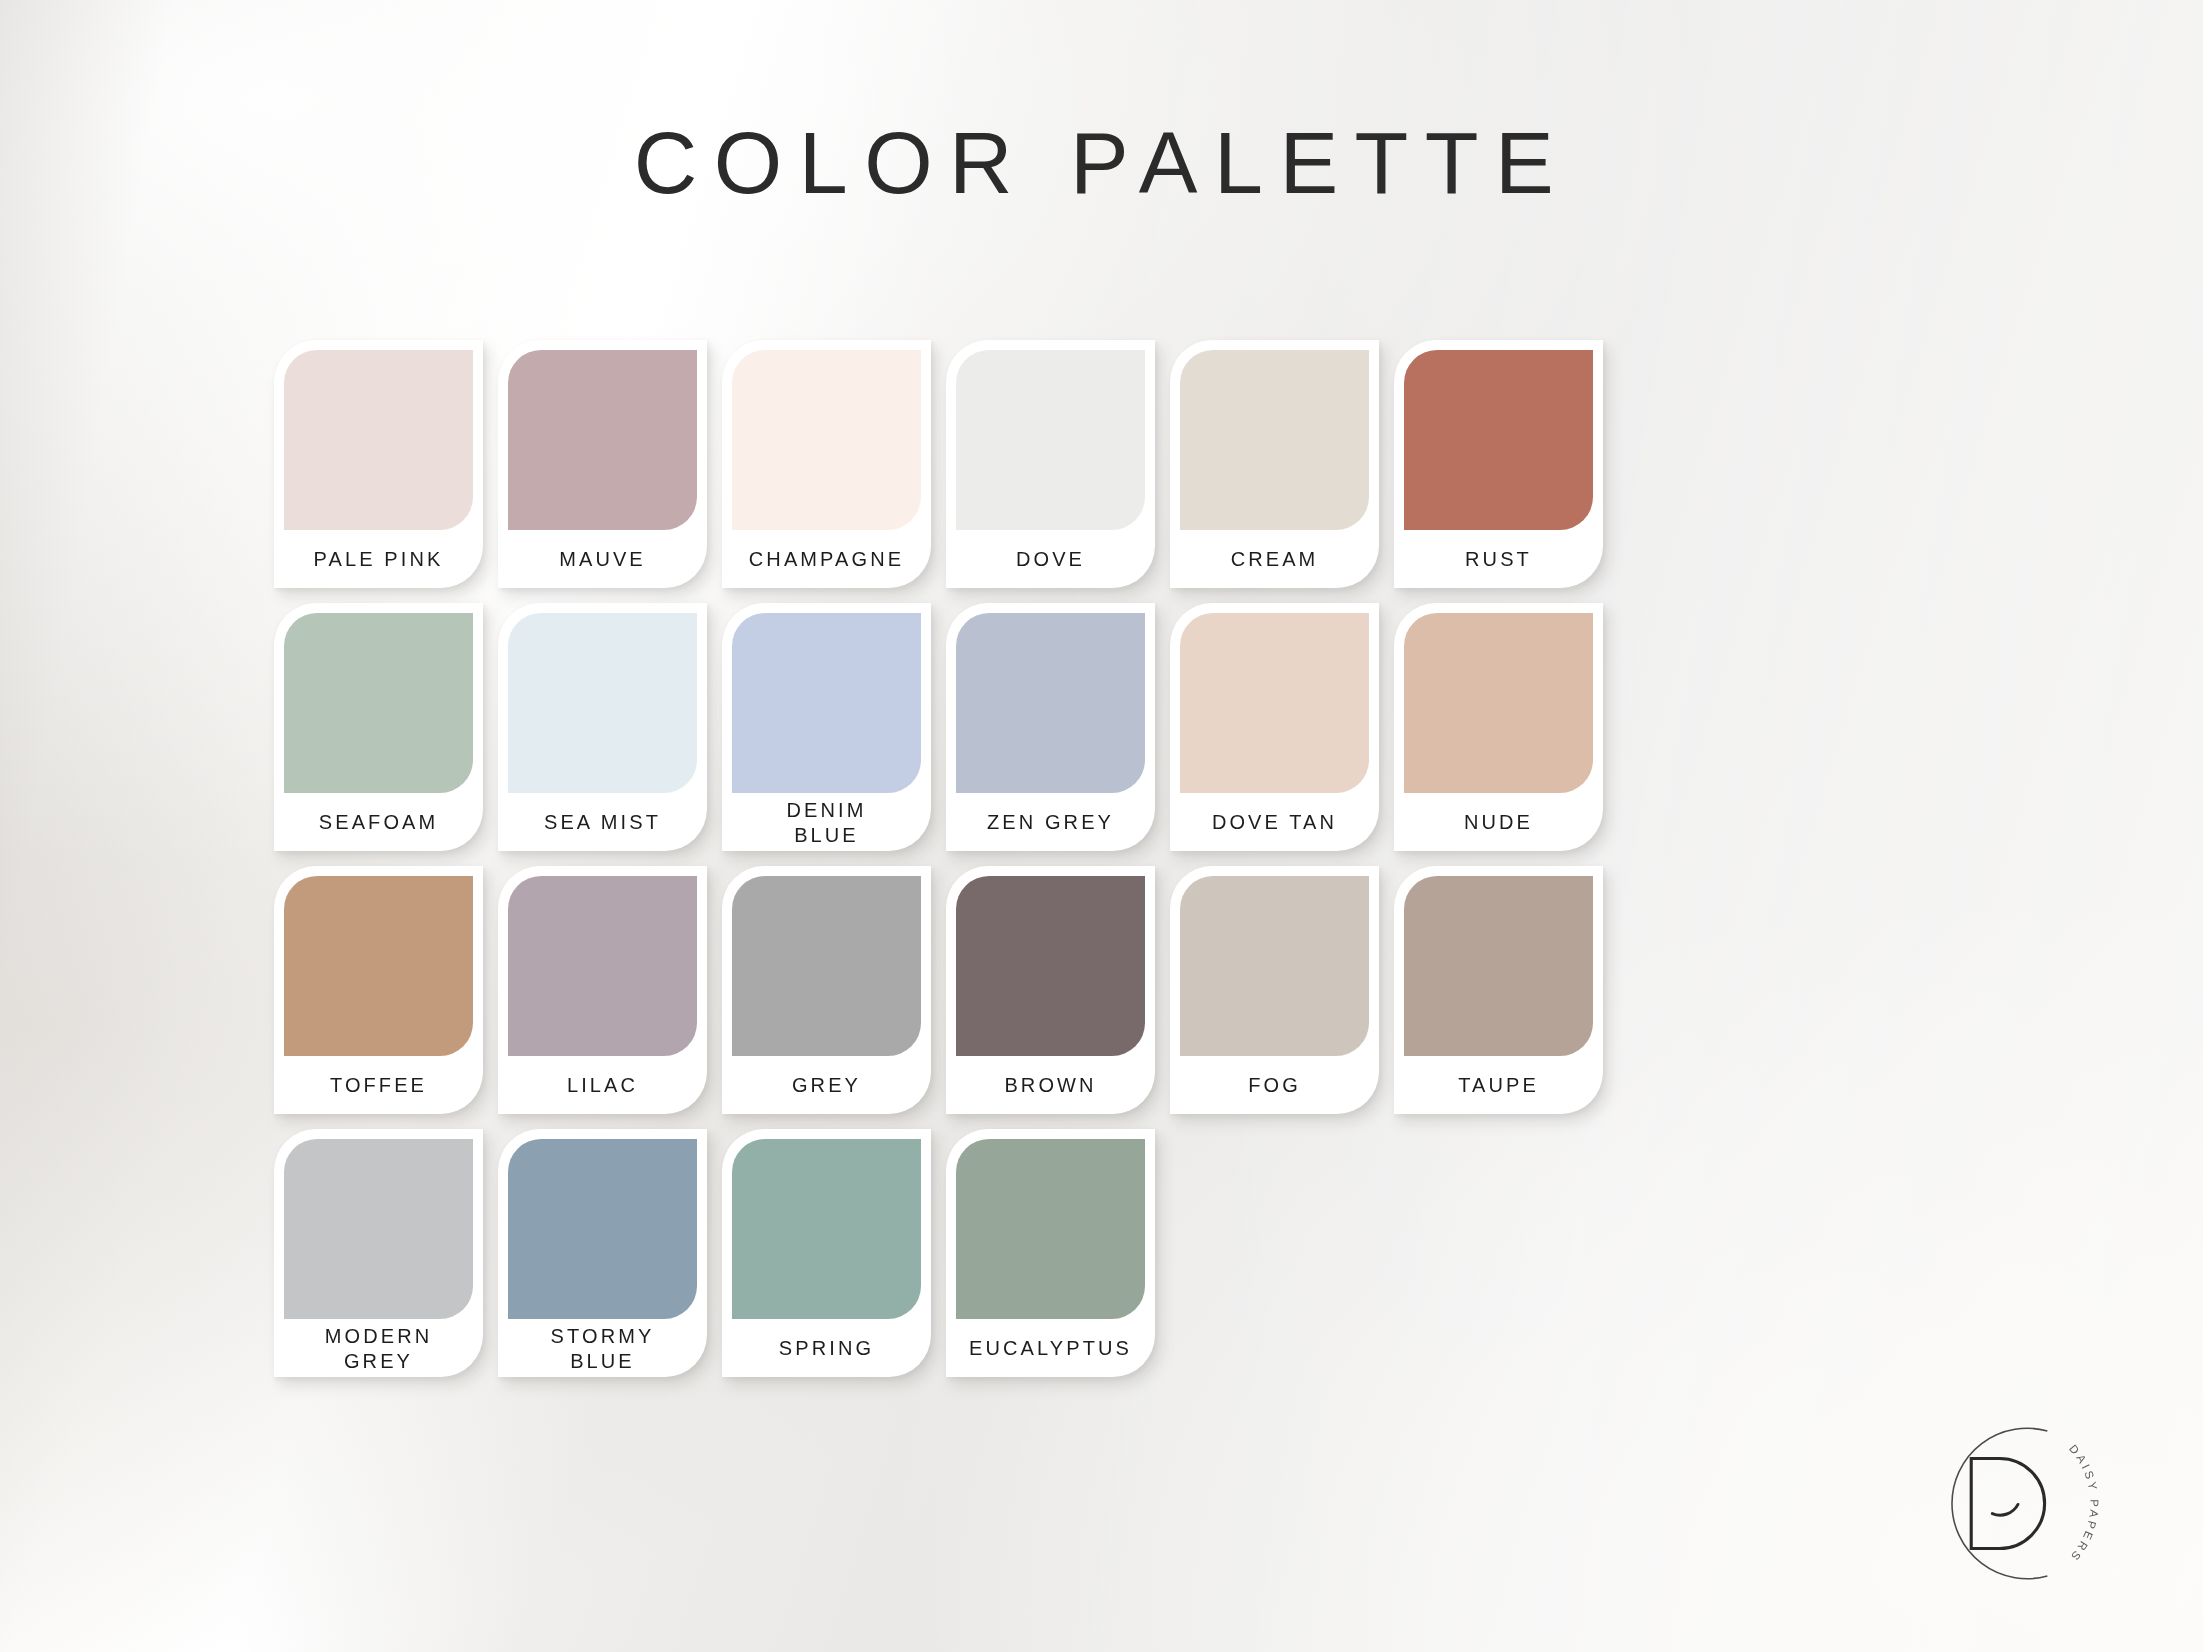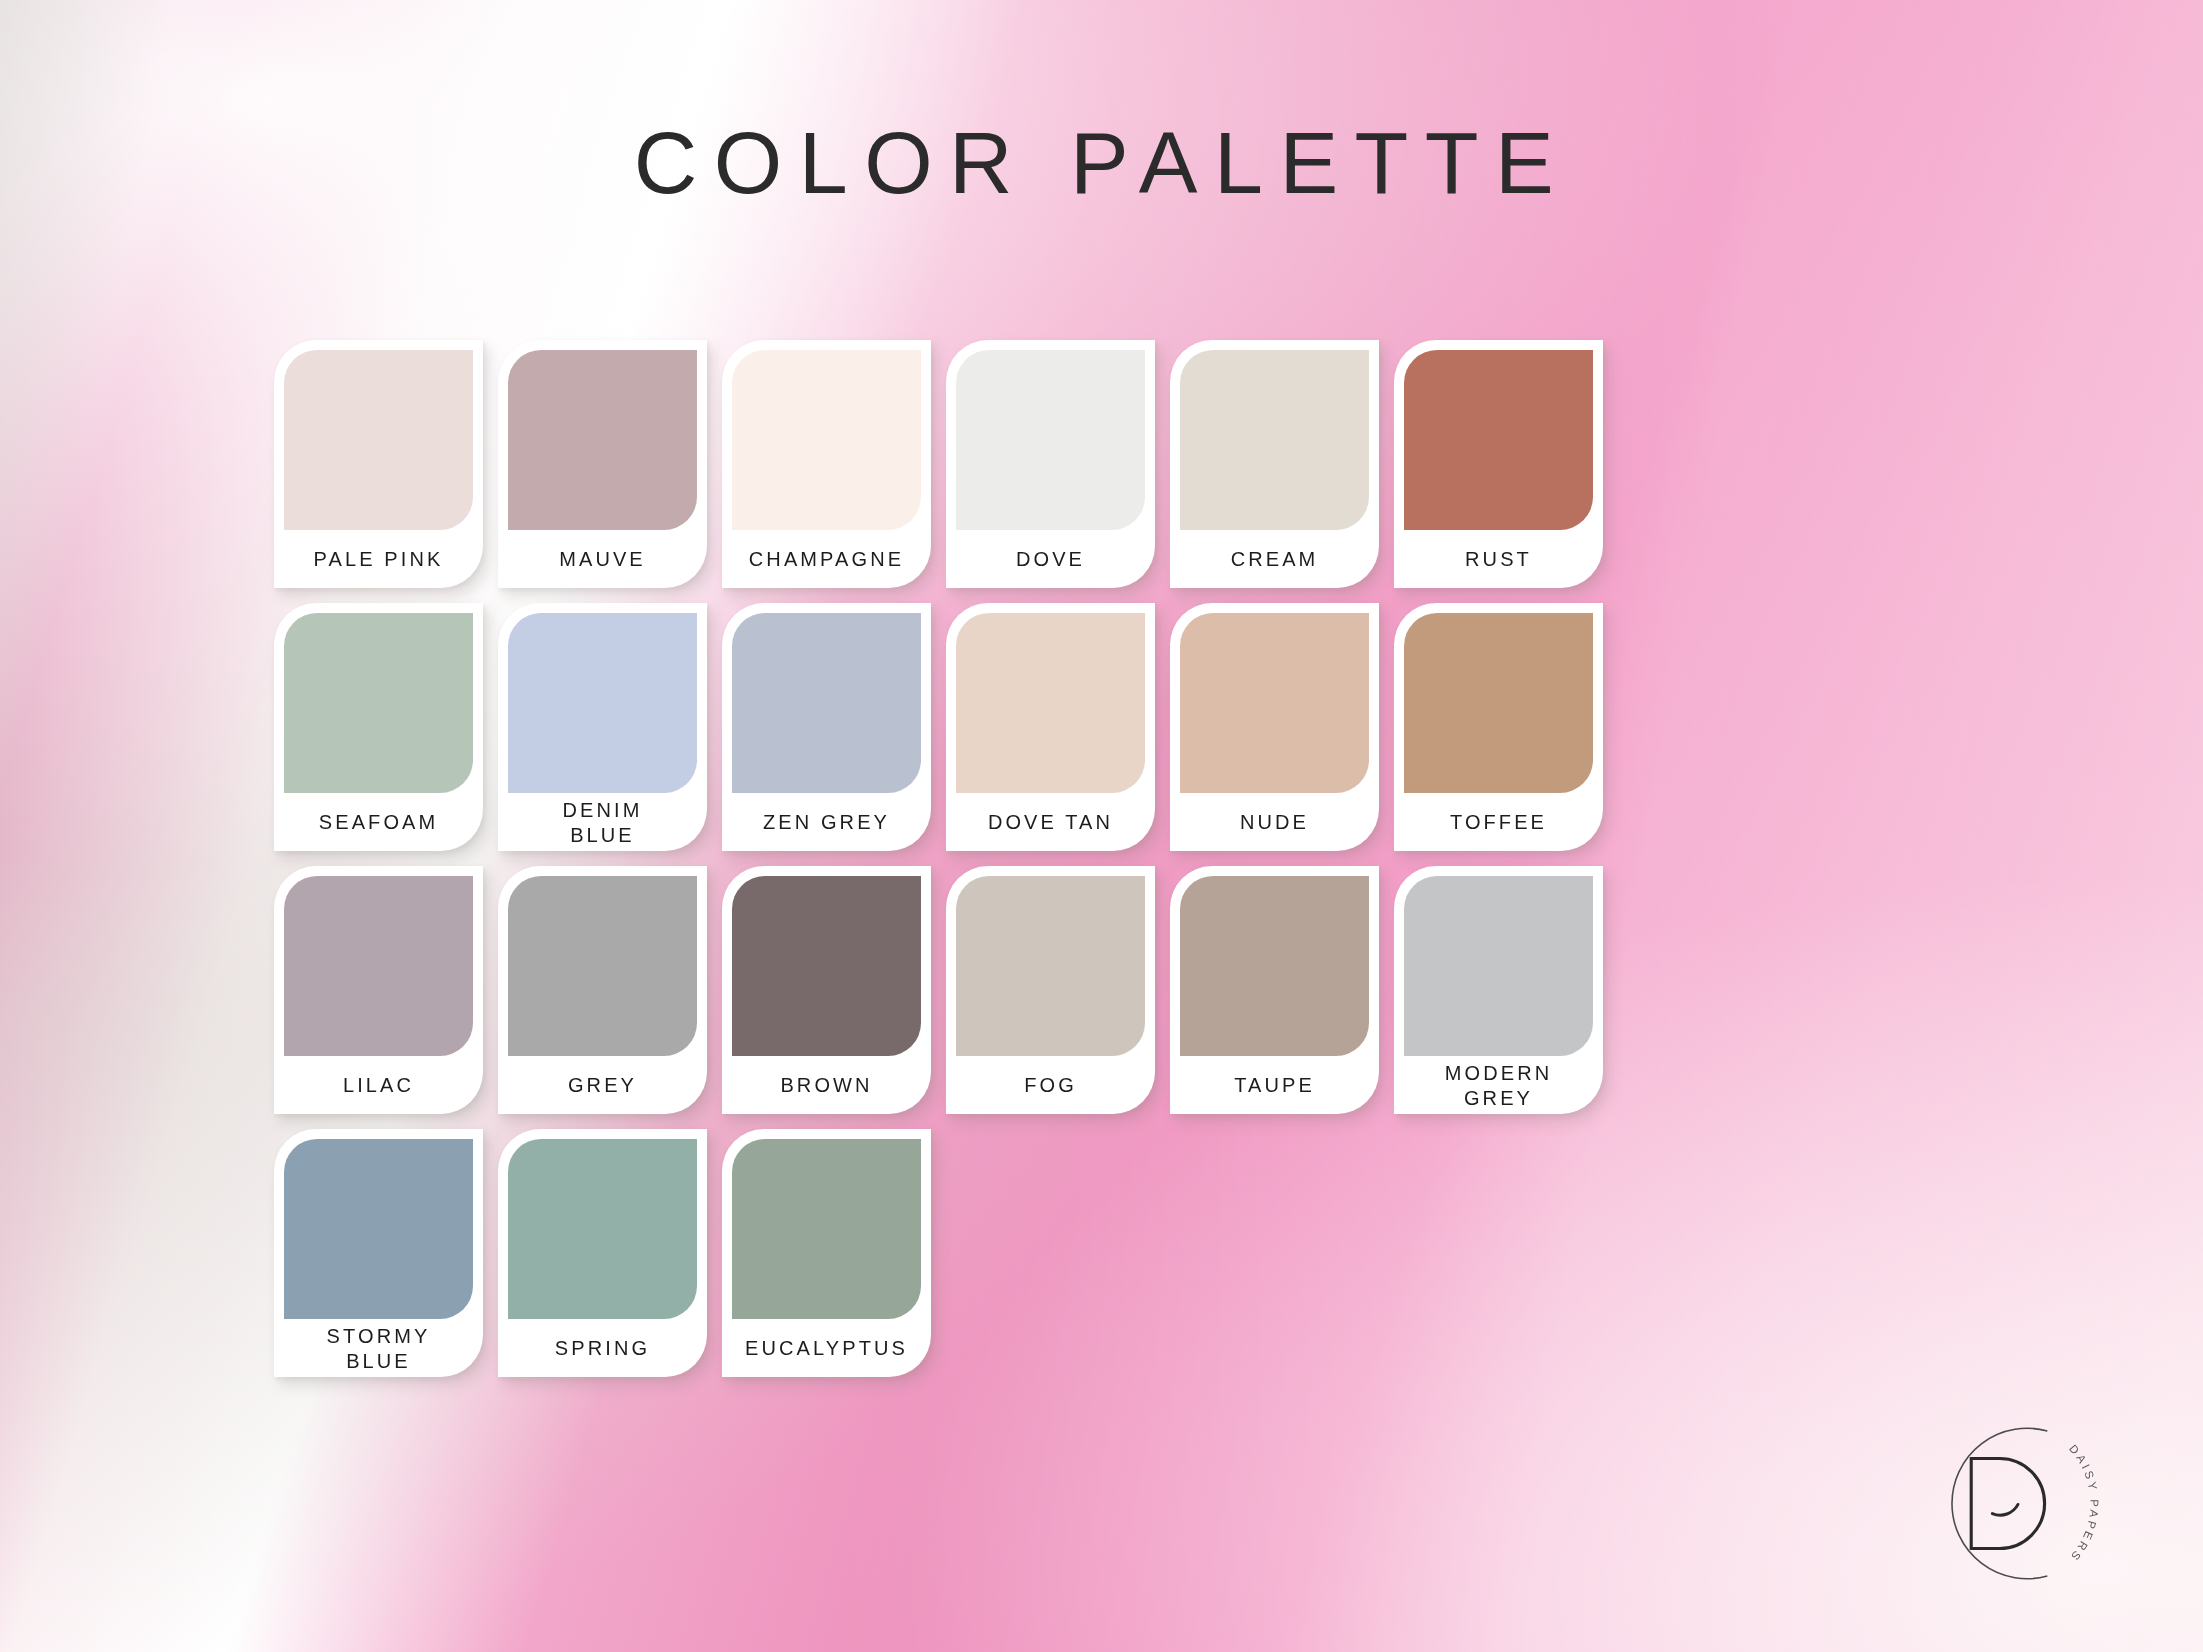--- a/index.html
+++ b/index.html
@@ -7,21 +7,21 @@
 
   html, body {
     width:2204px; height:1653px;
     overflow:hidden;
     font-family:"Liberation Sans", sans-serif;
   }
 
   #page {
     position:relative;
     width:2204px; height:1653px;
-    background:#ec4899;
+    background:#e5e5e5;
     overflow:hidden;
   }
 
   
   .bg-sheen-a{
     position:absolute; inset:0;
     background:
       linear-gradient(107deg,
         rgba(222,219,215,0.90) 0%,
         rgba(236,233,229,0.55) 9%,
@@ -155,20 +155,24 @@
       </div>
       <div class="swatch-card">
         <div class="swatch-chip" title="#b8705f" style="background: rgb(184, 112, 95);"></div>
         <div class="swatch-label">RUST</div>
       </div>
       <div class="swatch-card">
         <div class="swatch-chip" title="#b5c5b8" style="background: rgb(181, 197, 184);"></div>
         <div class="swatch-label">SEAFOAM</div>
       </div>
       <div class="swatch-card">
+        <div class="swatch-chip" title="#e3ecf0" style="background: rgb(227, 236, 240);"></div>
+        <div class="swatch-label">SEA MIST</div>
+      </div>
+      <div class="swatch-card">
         <div class="swatch-chip" title="#c3cee4" style="background: rgb(195, 206, 228);"></div>
         <div class="swatch-label">DENIM
 BLUE</div>
       </div>
       <div class="swatch-card">
         <div class="swatch-chip" title="#b9c0cf" style="background: rgb(185, 192, 207);"></div>
         <div class="swatch-label">ZEN GREY</div>
       </div>
       <div class="swatch-card">
         <div class="swatch-chip" title="#e8d5c7" style="background: rgb(232, 213, 199);"></div>

